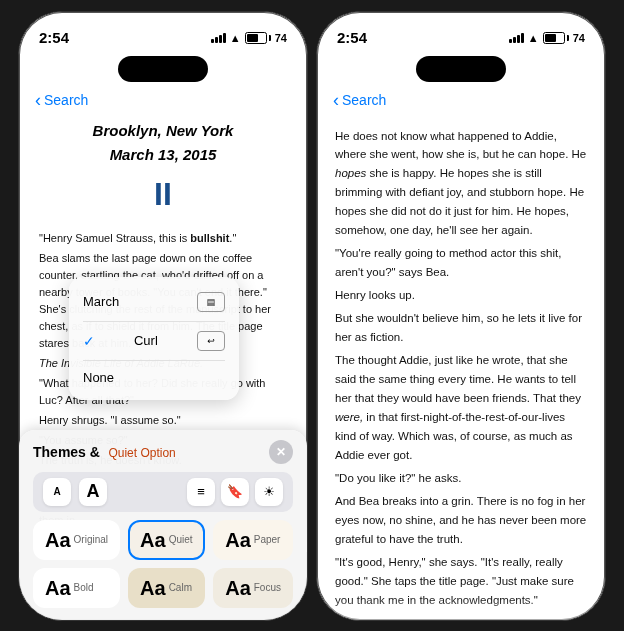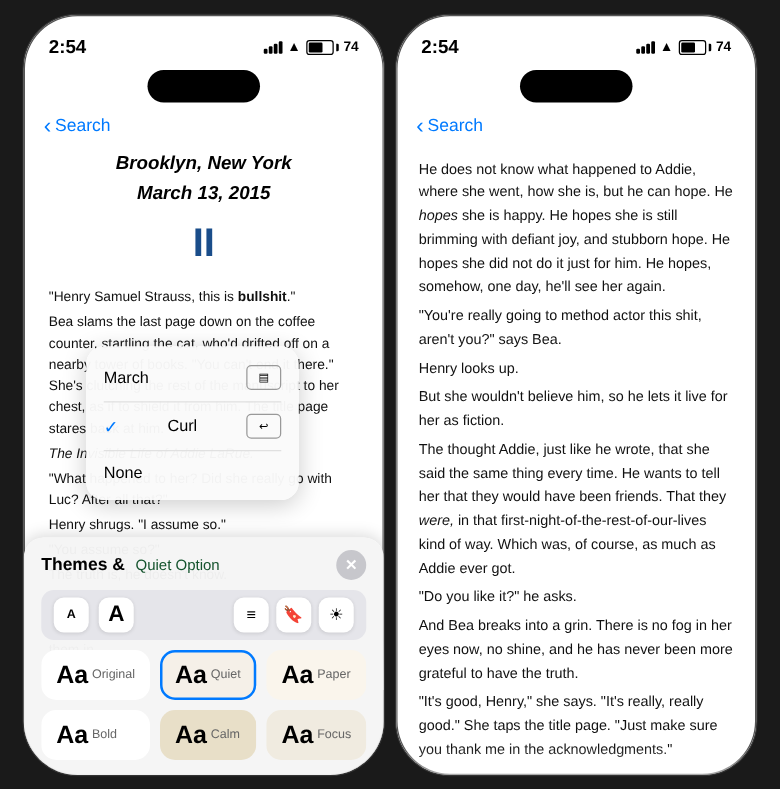--- a/index.html
+++ b/index.html
@@ -393,21 +393,21 @@
       <div class="transition-divider"></div>
       <div class="transition-item">
         <span>None</span>
       </div>
     </div>
 
     <div class="themes-panel">
       <div class="themes-header">
         <div>
           <span style="font-size:14px;font-weight:600;">Themes &amp;</span>
-          <span style="font-size:12px;color:#14532d;margin-left:4px;">Quiet Option</span>
+          <span style="font-size:12px;color:#c2410c;margin-left:4px;">Quiet Option</span>
         </div>
         <div class="themes-close">✕</div>
       </div>
 
       <div class="font-size-row">
         <div class="font-btn small">
           <span>A</span>
         </div>
         <div class="font-btn large">
           <span>A</span>

